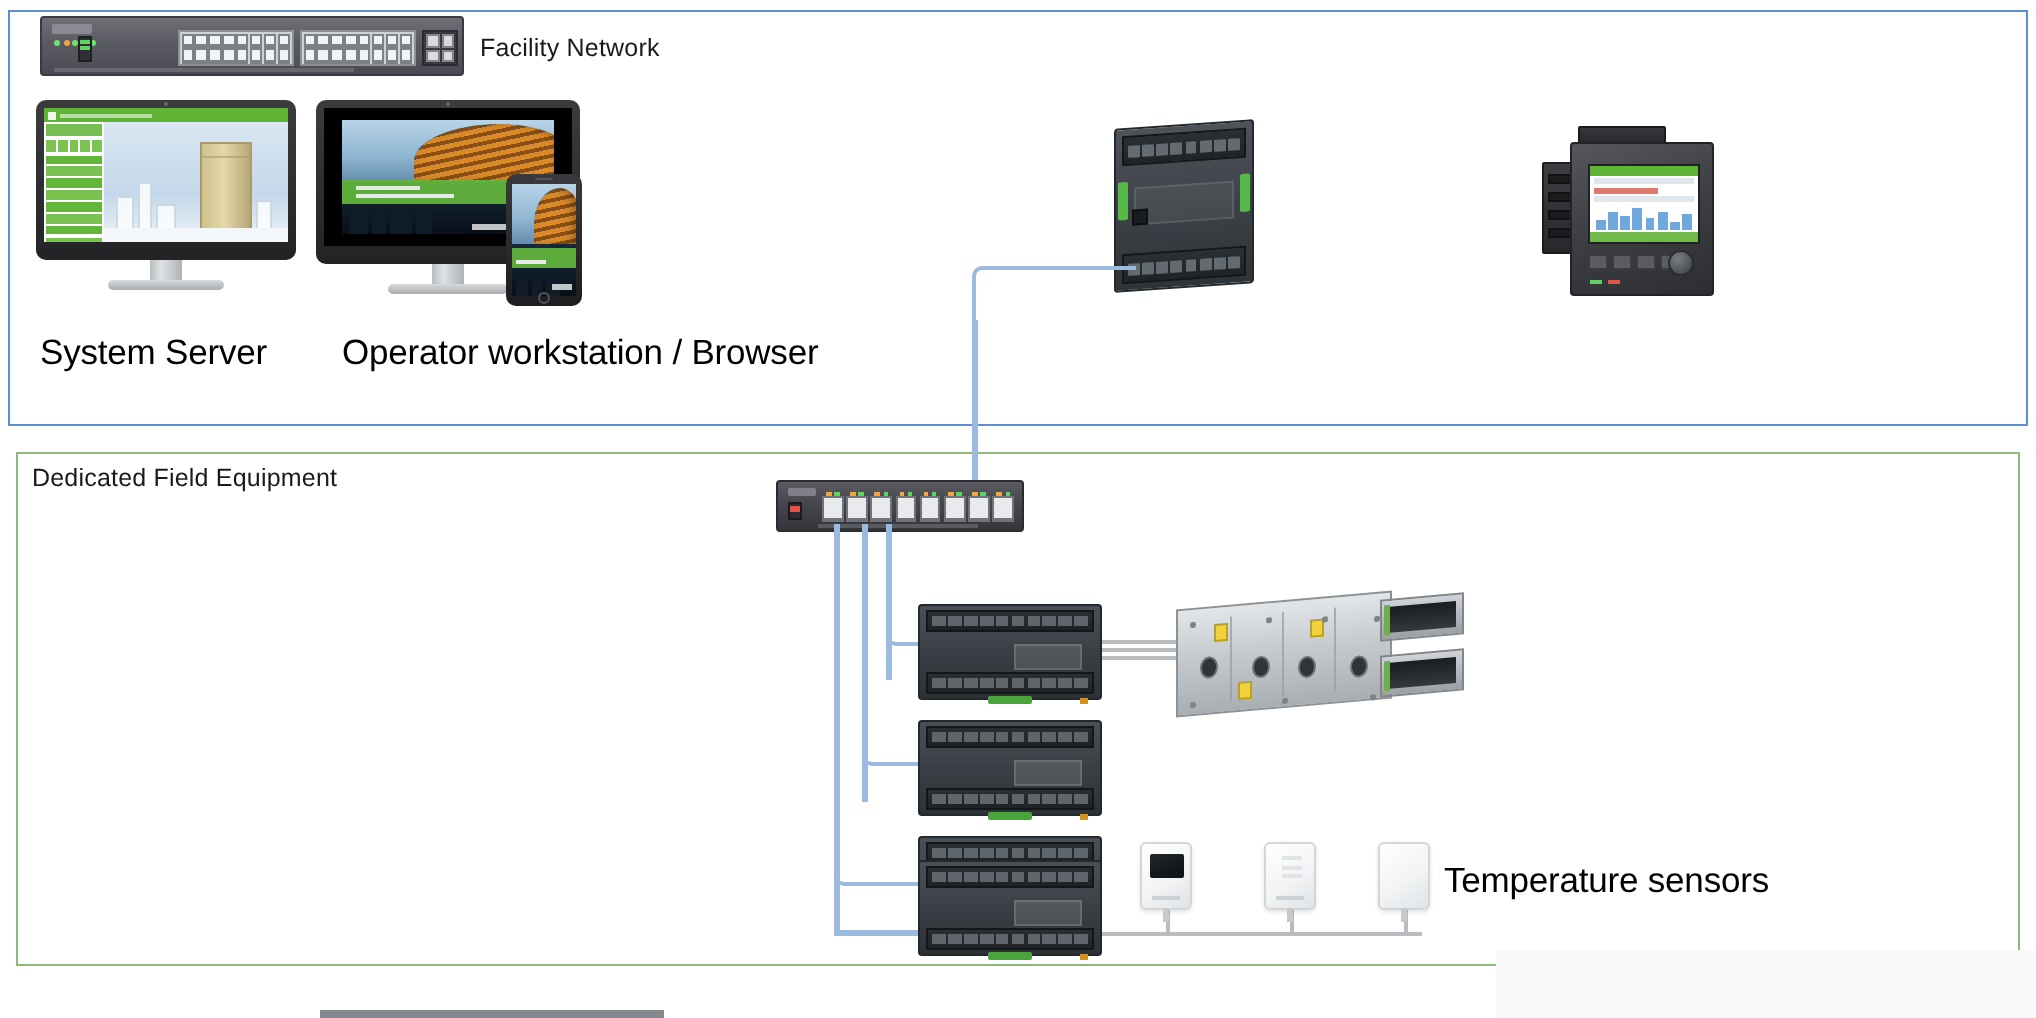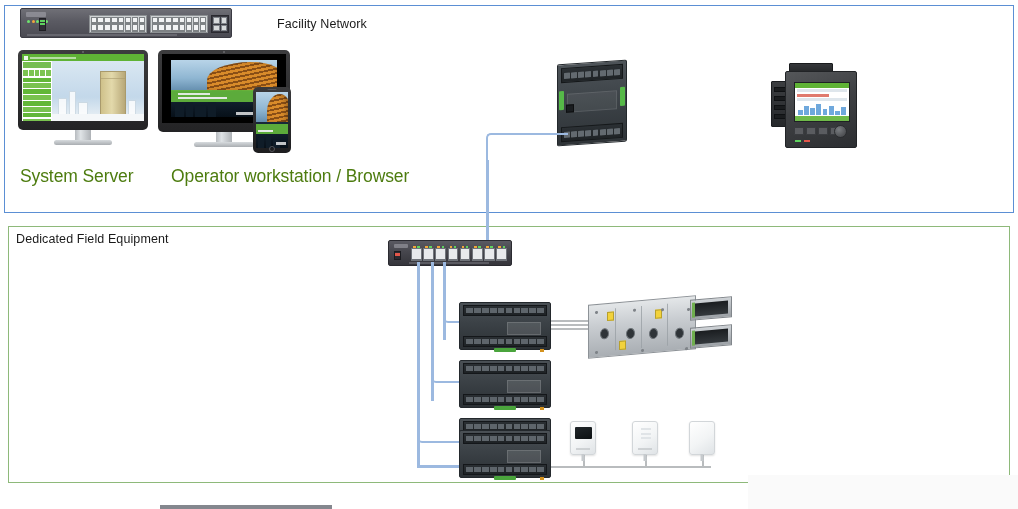--- a/index.html
+++ b/index.html
@@ -30,28 +30,28 @@
     left: 8px; top: 226px; width: 1002px; height: 257px;
     border: 1.5px solid #8eb97a;
   }
   .zone-label {
     position: absolute;
     font-size: 12.5px;
     color: #1a1a1a;
     white-space: nowrap;
     letter-spacing: .1px;
   }
-  #facility-zone-label { left: 240px; top: 17px; margin-left: 37px; }
+  #facility-zone-label { left: 240px; top: 17px; }
   #field-zone-label    { left: 16px;  top: 232px; }
 
   
   .caption {
     position: absolute;
     font-size: 17.5px;
-    color: #4d7c0f;
+    color: #000000;
     white-space: nowrap;
     letter-spacing: -.1px;
   }
   #cap-server      { left: 20px;  top: 166px; }
   #cap-operator    { left: 171px; top: 166px; text-align: center; }
   #cap-nlc         { left: 497px; top: 166px; }
   #cap-meters      { left: 731px; top: 166px; }
   #cap-eqc         { left: 462px; top: 272px; }
   #cap-mech        { left: 737px; top: 306px; }
   #cap-sensors     { left: 722px; top: 430px; }
@@ -928,17 +928,18 @@
         <i></i>
         <i></i>
       </div>
     <div class="tlogo"></div>
     <div class="tstub"></div>
   </div>
   <div class="tsensor" style="left:689px; top:421px;">
     <div class="tstub"></div>
   </div>
 
+  <div class="caption" id="cap-sensors">Temperature sensors</div>
 
   <div id="right-band"></div>
   <div id="slide-bar"></div>
 
 </div>
 
 </body></html>

